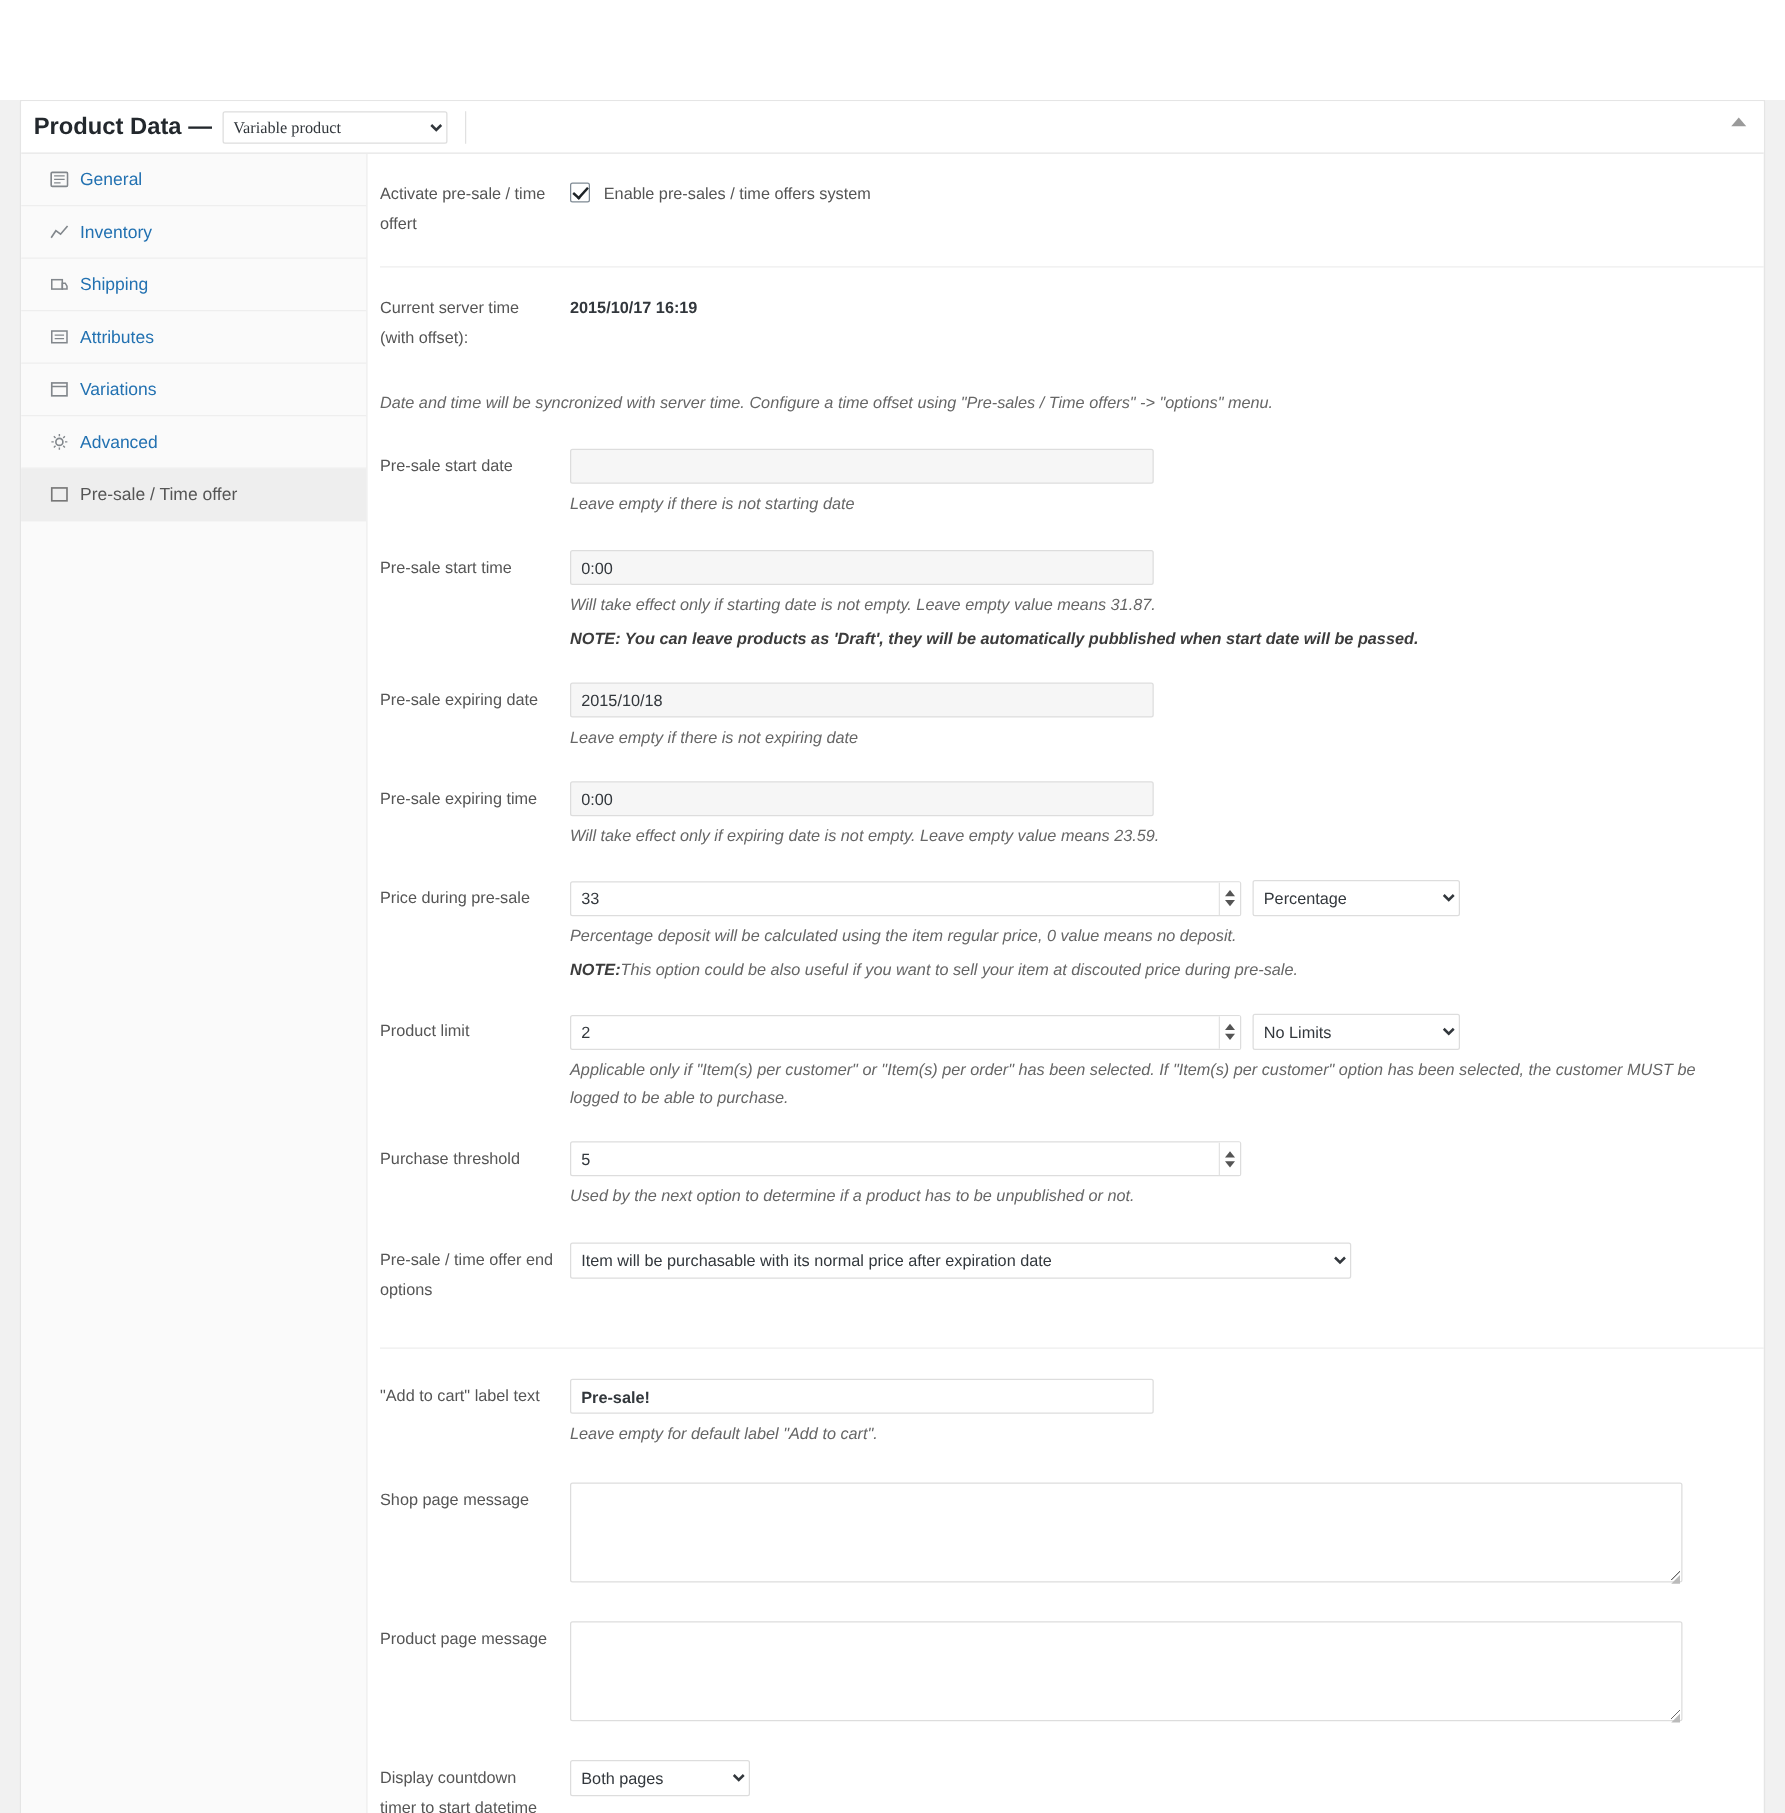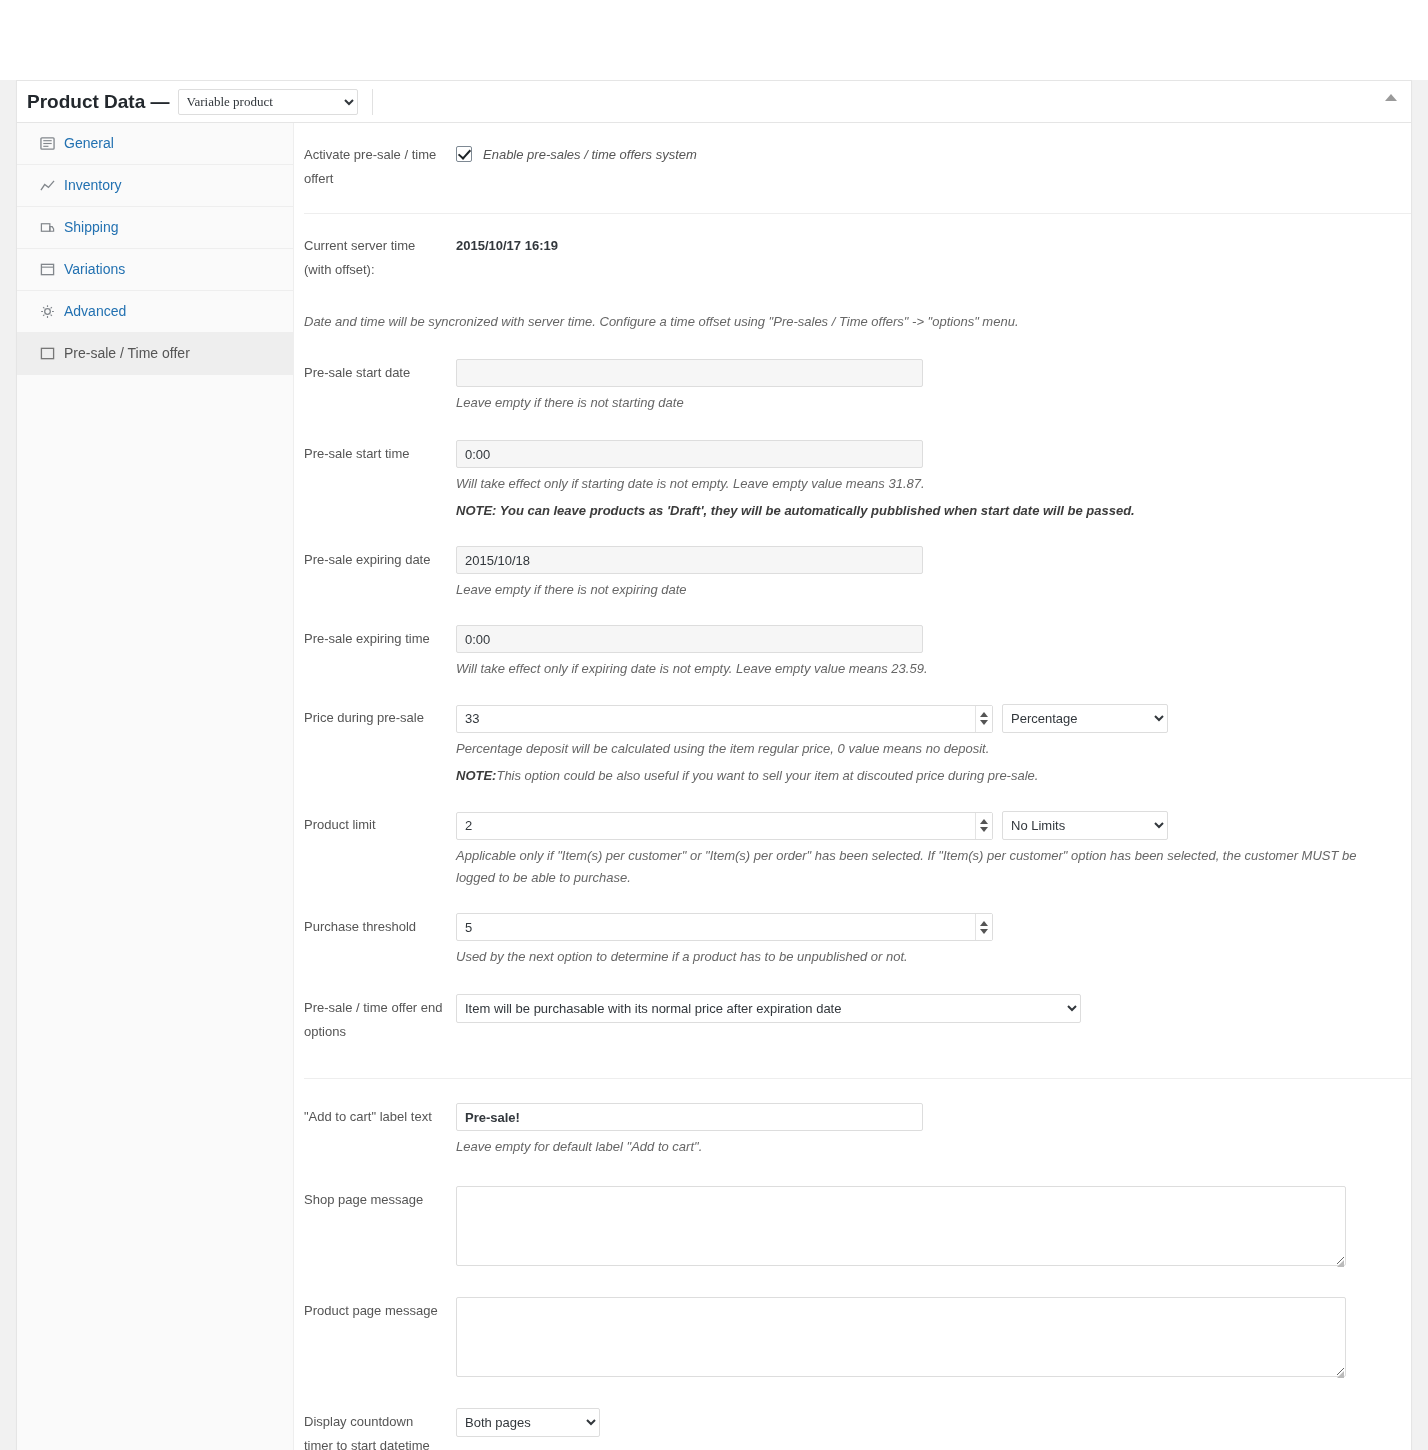--- a/index.html
+++ b/index.html
@@ -222,21 +222,21 @@
   }
   .cb.checked::after {
     content: "";
     position: absolute;
     left: 4px; top: 0px;
     width: 5px; height: 10px;
     border: solid #1d2327;
     border-width: 0 2px 2px 0;
     transform: rotate(42deg);
   }
-  .cb-label { font-style: italic; color: #555; font-size: 13px; }
+  .cb-label { color: #555; font-size: 13px; }
   .resizer {
     width: 0; height: 0;
     border-left: 7px solid transparent;
     border-bottom: 7px solid #bbb;
     position: absolute; right: 2px; bottom: 2px;
   }
   .ta-wrap { position: relative; display: inline-block; }
 </style>
 </head>
 <body>
@@ -278,20 +278,30 @@
           <span>Inventory</span>
         </li>
         <li class="tab">
           <span class="tab-icon">
             <svg width="15" height="15" viewBox="0 0 16 16">
                 <rect x="1.5" y="4" width="9" height="8" fill="none" stroke="currentColor" stroke-width="1.3"></rect>
                 <path d="M10.5 7h2.5l1.5 2.5V12h-4z" fill="none" stroke="currentColor" stroke-width="1.3"></path>
               </svg>
           </span>
           <span>Shipping</span>
+        </li>
+        <li class="tab">
+          <span class="tab-icon">
+            <svg width="15" height="15" viewBox="0 0 16 16">
+                <rect x="1.5" y="3" width="13" height="10" fill="none" stroke="currentColor" stroke-width="1.3"></rect>
+                <line x1="4" y1="6.5" x2="12" y2="6.5" stroke="currentColor" stroke-width="1.1"></line>
+                <line x1="4" y1="9.5" x2="12" y2="9.5" stroke="currentColor" stroke-width="1.1"></line>
+              </svg>
+          </span>
+          <span>Attributes</span>
         </li>
         <li class="tab">
           <span class="tab-icon">
             <svg width="15" height="15" viewBox="0 0 16 16">
                 <rect x="1.5" y="2.5" width="13" height="11" fill="none" stroke="currentColor" stroke-width="1.4"></rect>
                 <line x1="1.5" y1="5.5" x2="14.5" y2="5.5" stroke="currentColor" stroke-width="1.2"></line>
               </svg>
           </span>
           <span>Variations</span>
         </li>

